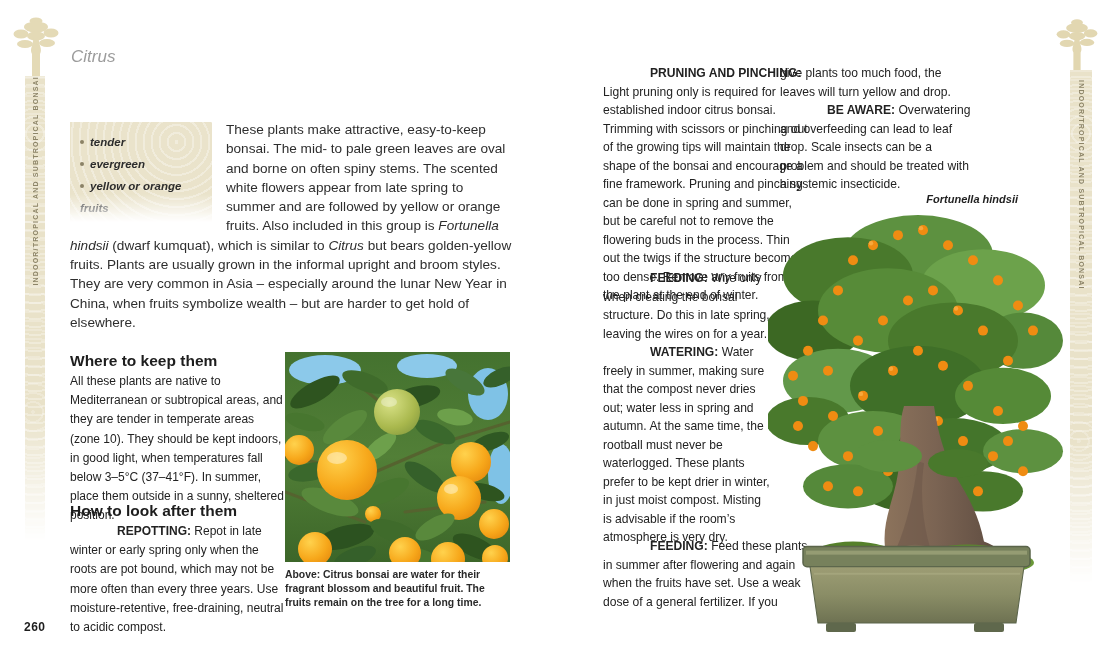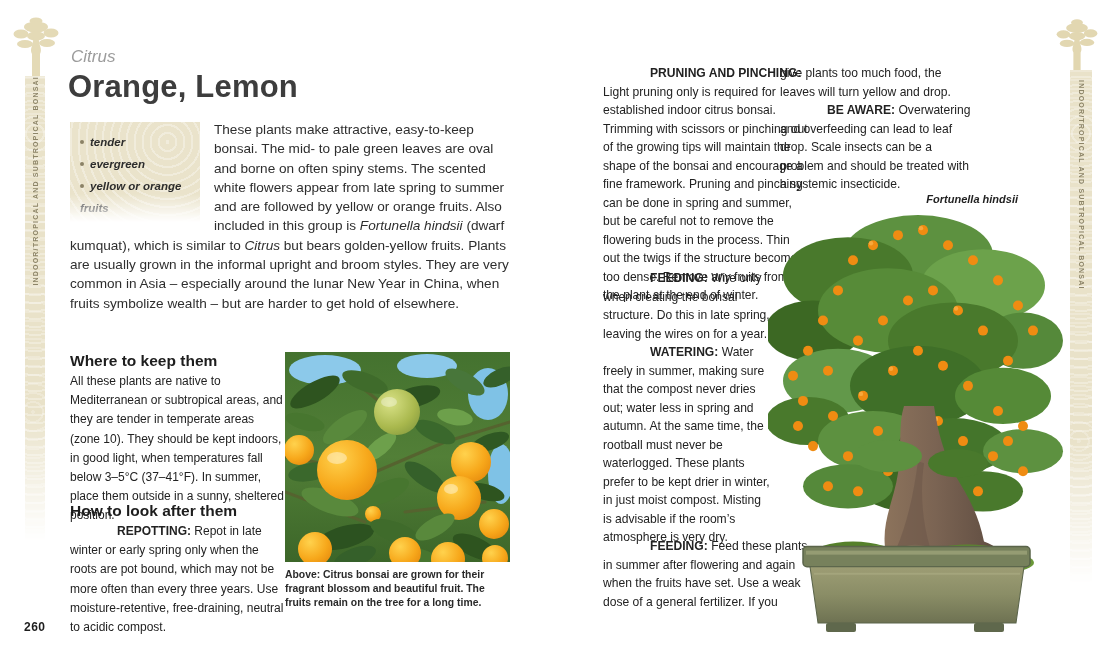--- a/index.html
+++ b/index.html
@@ -23,21 +23,21 @@
   .vtext-up   { writing-mode:vertical-rl; transform:rotate(180deg); }
   .tree-icon { position:absolute; }
   .pagenum { position:absolute; font-size:12px; font-weight:bold; color:#1e1e1e; letter-spacing:.5px; }
   .pagenum-right { width:40px; text-align:right; }
 
   
   .kicker { position:absolute; left:71px; top:47px; font-size:17px; font-style:italic; color:#9c9c9c; }
   .title  { position:absolute; left:68px; top:69px; font-size:31px; color:#3d3d3d; letter-spacing:.2px; }
 
   .intro { position:absolute; left:70px; top:120px; width:446px; font-size:13.6px; line-height:19.3px; color:#2e2e2e; }
-  .feature-box { float:left; width:130px; height:100px; margin:2px 14px 13px 0; padding:9px 8px 0 10px;
+  .feature-box { float:left; width:142px; height:100px; margin:2px 14px 13px 0; padding:9px 8px 0 10px;
     background-color:#eae3cb;
     background-image:repeating-radial-gradient(circle at 75% 20%, rgba(255,255,255,.32) 0 2px, rgba(255,255,255,0) 2px 8px);
     -webkit-mask-image:linear-gradient(to bottom,#000 0%,#000 72%,transparent 100%);
             mask-image:linear-gradient(to bottom,#000 0%,#000 72%,transparent 100%);
   }
   .feature-box ul { list-style:none; }
   .feature-box li { font-size:11.5px; font-weight:bold; font-style:italic; color:#2d2d2d; line-height:22px; }
   .feature-box li .dot { display:inline-block; width:4px; height:4px; border-radius:50%;
     background:#8b8266; margin:0 6px 2px 0; vertical-align:middle; }
 
@@ -90,21 +90,20 @@
       <ellipse cx="34" cy="27" rx="8" ry="4"></ellipse>
       <path d="M19,64 L19,38 C16,33 21,28 20,22 L26,22 C25,28 30,33 27,38 L27,64 Z"></path>
     </g>
   </svg>
   <div class="strip strip-right">
     <span class="vtext vtext-down">INDOOR/TROPICAL AND SUBTROPICAL BONSAI</span>
   </div>
   <div class="pagenum pagenum-right" style="left:1038px; top:655px;text-decoration:underline;">261</div>
 
   <div class="kicker">Citrus</div>
-  <h1 class="title">Orange, Lemon</h1>
 
   <div class="intro">
     <div class="feature-box">
       <ul>
         <li><span class="dot"></span><span>tender</span></li>
         <li><span class="dot"></span><span>evergreen</span></li>
         <li><span class="dot"></span><span>yellow or orange fruits</span></li>
       </ul>
     </div>
     <span><span>These plants make attractive, easy-to-keep bonsai. The mid- to pale green leaves are oval and borne on often spiny stems. The scented white flowers appear from late spring to summer and are followed by yellow or orange fruits. Also included in this group is </span><span class="rt-i">Fortunella hindsii</span><span> (dwarf kumquat), which is similar to </span><span class="rt-i">Citrus</span><span> but bears golden-yellow fruits. Plants are usually grown in the informal upright and broom styles. They are very common in Asia – especially around the lunar New Year in China, when fruits symbolize wealth – but are harder to get hold of elsewhere.</span></span>
@@ -181,21 +180,21 @@
       <ellipse cx="150" cy="175" rx="22" ry="9" fill="#59893c" transform="rotate(-30 150 175)"></ellipse>
       <ellipse cx="190" cy="195" rx="24" ry="10" fill="#2e541f" transform="rotate(25 190 195)"></ellipse>
       <ellipse cx="70" cy="205" rx="22" ry="9" fill="#35602a" transform="rotate(-20 70 205)"></ellipse>
       <ellipse cx="135" cy="205" rx="20" ry="8" fill="#47762f" transform="rotate(15 135 205)"></ellipse>
     </g>
     <circle cx="30" cy="197" r="17" fill="url(#org)"></circle>
     <circle cx="120" cy="201" r="16" fill="url(#org)"></circle>
     <circle cx="163" cy="207" r="17" fill="url(#org)"></circle>
     <circle cx="210" cy="206" r="13" fill="url(#org)"></circle>
   </svg>
-  <div class="caption">Above: Citrus bonsai are grown for their fragrant blossom and beautiful fruit. The fruits remain on the tree for a long time.</div>
+  <div class="caption">Above: Citrus bonsai are water for their fragrant blossom and beautiful fruit. The fruits remain on the tree for a long time.</div>
 
   <div class="care-col" style="left:603px; top:64px; width:205px;"><span class="rt-b">PRUNING AND PINCHING: </span><span>Light pruning only is required for established indoor citrus bonsai. Trimming with scissors or pinching out of the growing tips will maintain the shape of the bonsai and encourage a fine framework. Pruning and pinching can be done in spring and summer, but be careful not to remove the flowering buds in the process. Thin out the twigs if the structure becomes too dense. Remove any fruits from the plant at the end of winter.</span></div>
   <div class="care-col" style="left:603px; top:269px; width:168px;">
     <p><span class="rt-b">FEEDING: </span><span>Wire only when creating the bonsai structure. Do this in late spring, leaving the wires on for a year.</span></p>
     <p><span class="rt-b">WATERING: </span><span>Water freely in summer, making sure that the compost never dries out; water less in spring and autumn. At the same time, the rootball must never be waterlogged. These plants prefer to be kept drier in winter, in just moist compost. Misting is advisable if the room’s atmosphere is very dry.</span></p>
   </div>
   <div class="care-col" style="left:603px; top:537px; width:206px;"><span class="rt-b">FEEDING: </span><span>Feed these plants in summer after flowering and again when the fruits have set. Use a weak dose of a general fertilizer. If you</span></div>
 
   <div class="care-col" style="left:780px; top:64px; width:198px;">
     <p>give plants too much food, the leaves will turn yellow and drop.</p>

